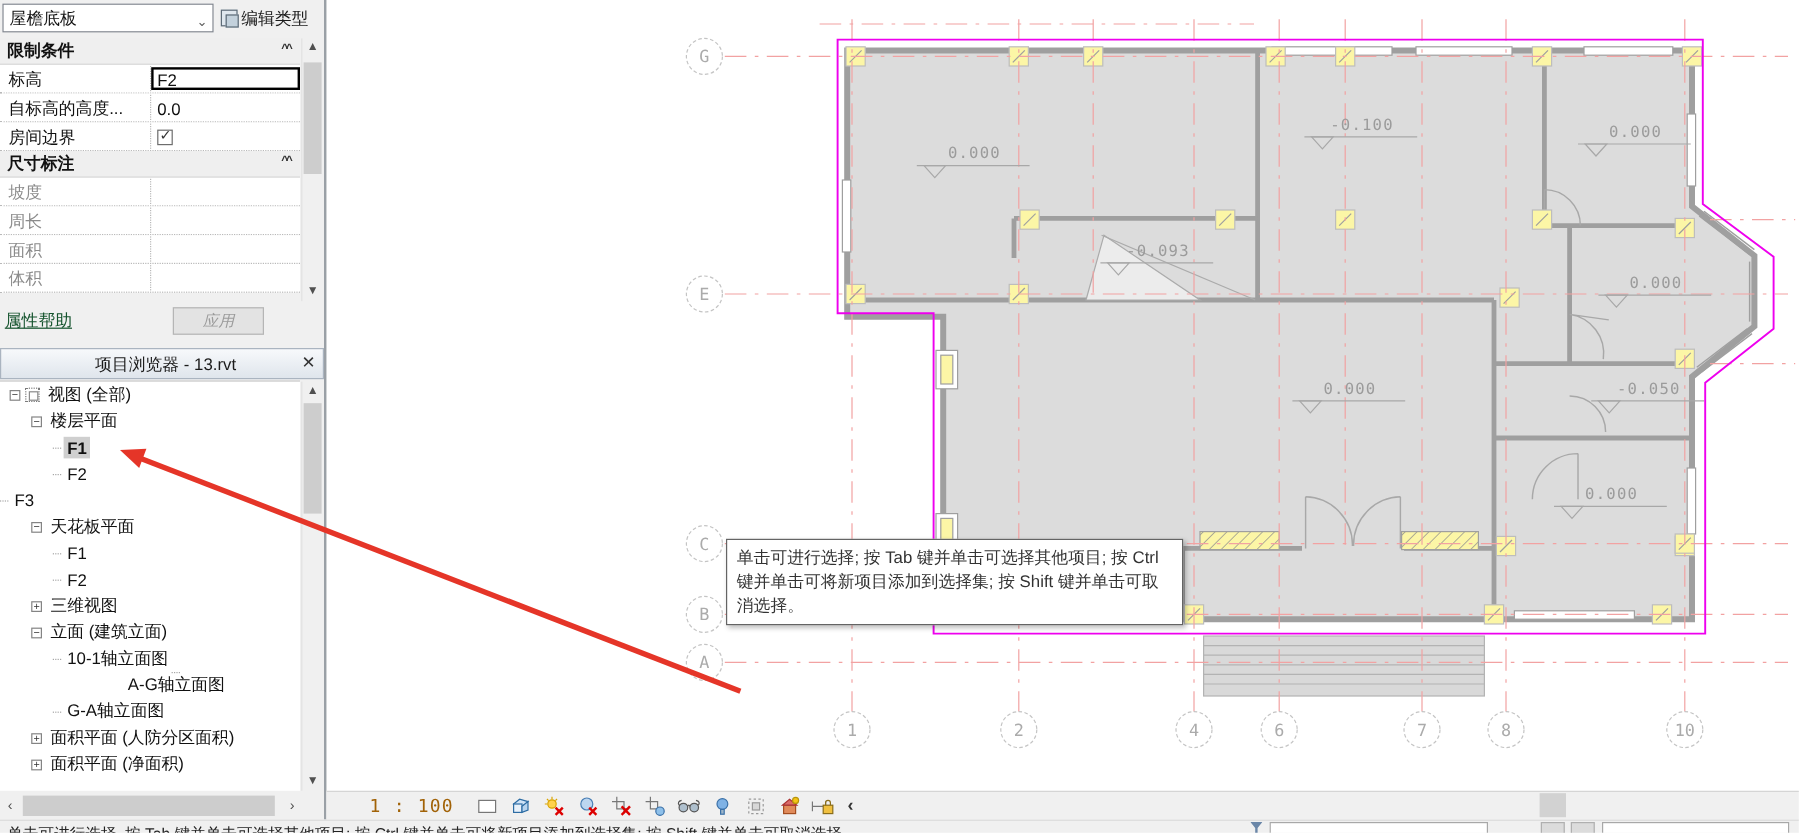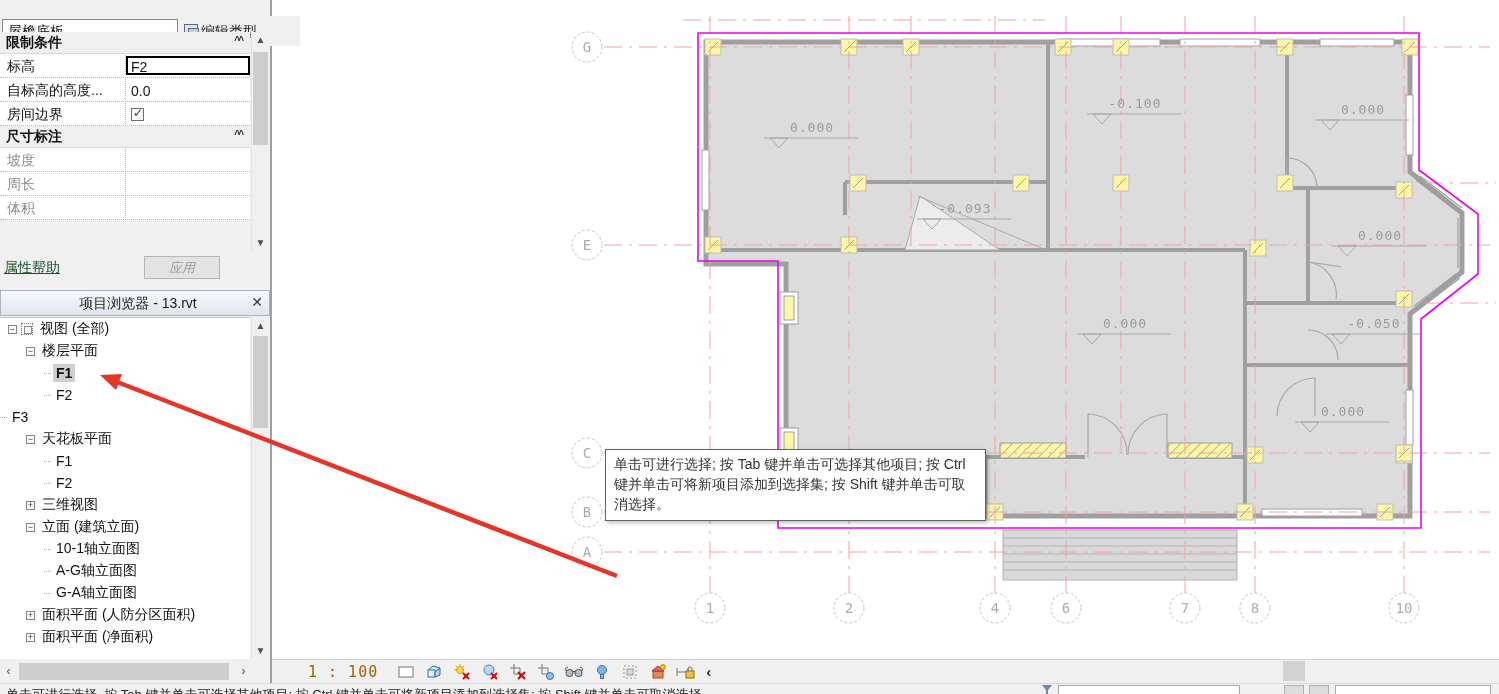--- a/index.html
+++ b/index.html
@@ -6,21 +6,21 @@
   html,body { width:1499px; height:694px; overflow:hidden;
     font-family:"Liberation Sans","DejaVu Sans",sans-serif; background:#fff; }
 
   
   #canvas-svg { position:absolute; left:0; top:0; z-index:1; }
 
   
   #left-panel { position:absolute; left:0; top:0; width:272px; height:683px;
     background:#f0f0f0; z-index:5; border-right:2px solid #9aa0a6; }
 
-  #type-row { position:absolute; left:0; top:16px; width:300px; height:30px; background:#f0f0f0; }
+  #type-row { position:absolute; left:0; top:0; width:270px; height:30px; background:#f0f0f0; }
   #type-selector { position:absolute; left:2px; top:3px; width:176px; height:24px; background:#fff;
     border:1px solid #828790; font-size:14px; line-height:22px; padding-left:5px; color:#111; }
   #type-selector .chev { position:absolute; right:4px; top:4px; color:#5a5a5a; font-size:11px; }
   #edit-type-btn { position:absolute; left:182px; top:3px; width:86px; height:24px;
     font-size:14px; color:#1a1a1a; line-height:24px; }
   #edit-type-btn .ico { display:inline-block; width:14px; height:14px; vertical-align:-2px; margin:0 3px 0 2px;
     border:1px solid #5d6b77; background:#dfe7ee; position:relative; }
   #edit-type-btn .ico:before { content:""; position:absolute; left:3px; top:3px; width:9px; height:9px;
     border:1px solid #5d6b77; background:#c3d1dc; }
 
@@ -394,20 +394,24 @@
       <div class="sec-hdr"><span>尺寸标注</span><span class="dchev">^^</span></div>
       <div class="prow dim">
         <div class="plabel">坡度</div>
         <div class="pval"></div>
       </div>
       <div class="prow dim">
         <div class="plabel">周长</div>
         <div class="pval"></div>
       </div>
       <div class="prow dim">
+        <div class="plabel">面积</div>
+        <div class="pval"></div>
+      </div>
+      <div class="prow dim">
         <div class="plabel">体积</div>
         <div class="pval"></div>
       </div>
     </div>
 
   <div class="vscroll" style="left:251px; top:32px; height:219px;">
     <div class="arr" style="top:0;">▲</div>
     <div class="thumb" style="top:20px; height:93px;"></div>
     <div class="arr" style="bottom:0;">▼</div>
   </div>
@@ -461,21 +465,21 @@
         <span class="tlabel">三维视图</span>
       </div>
       <div class="trow" style="padding-left: 26px;">
         <span class="expander">−</span>
         <span class="tlabel">立面 (建筑立面)</span>
       </div>
       <div class="trow" style="padding-left: 44px;">
         <span class="stub"></span>
         <span class="tlabel">10-1轴立面图</span>
       </div>
-      <div class="trow" style="padding-left: 44px;">
+      <div class="trow" style="padding-left: 44px; flex-direction: column;">
         <span class="stub"></span>
         <span class="tlabel">A-G轴立面图</span>
       </div>
       <div class="trow" style="padding-left: 44px;">
         <span class="stub"></span>
         <span class="tlabel">G-A轴立面图</span>
       </div>
       <div class="trow" style="padding-left: 26px;">
         <span class="expander">+</span>
         <span class="tlabel">面积平面 (人防分区面积)</span>

